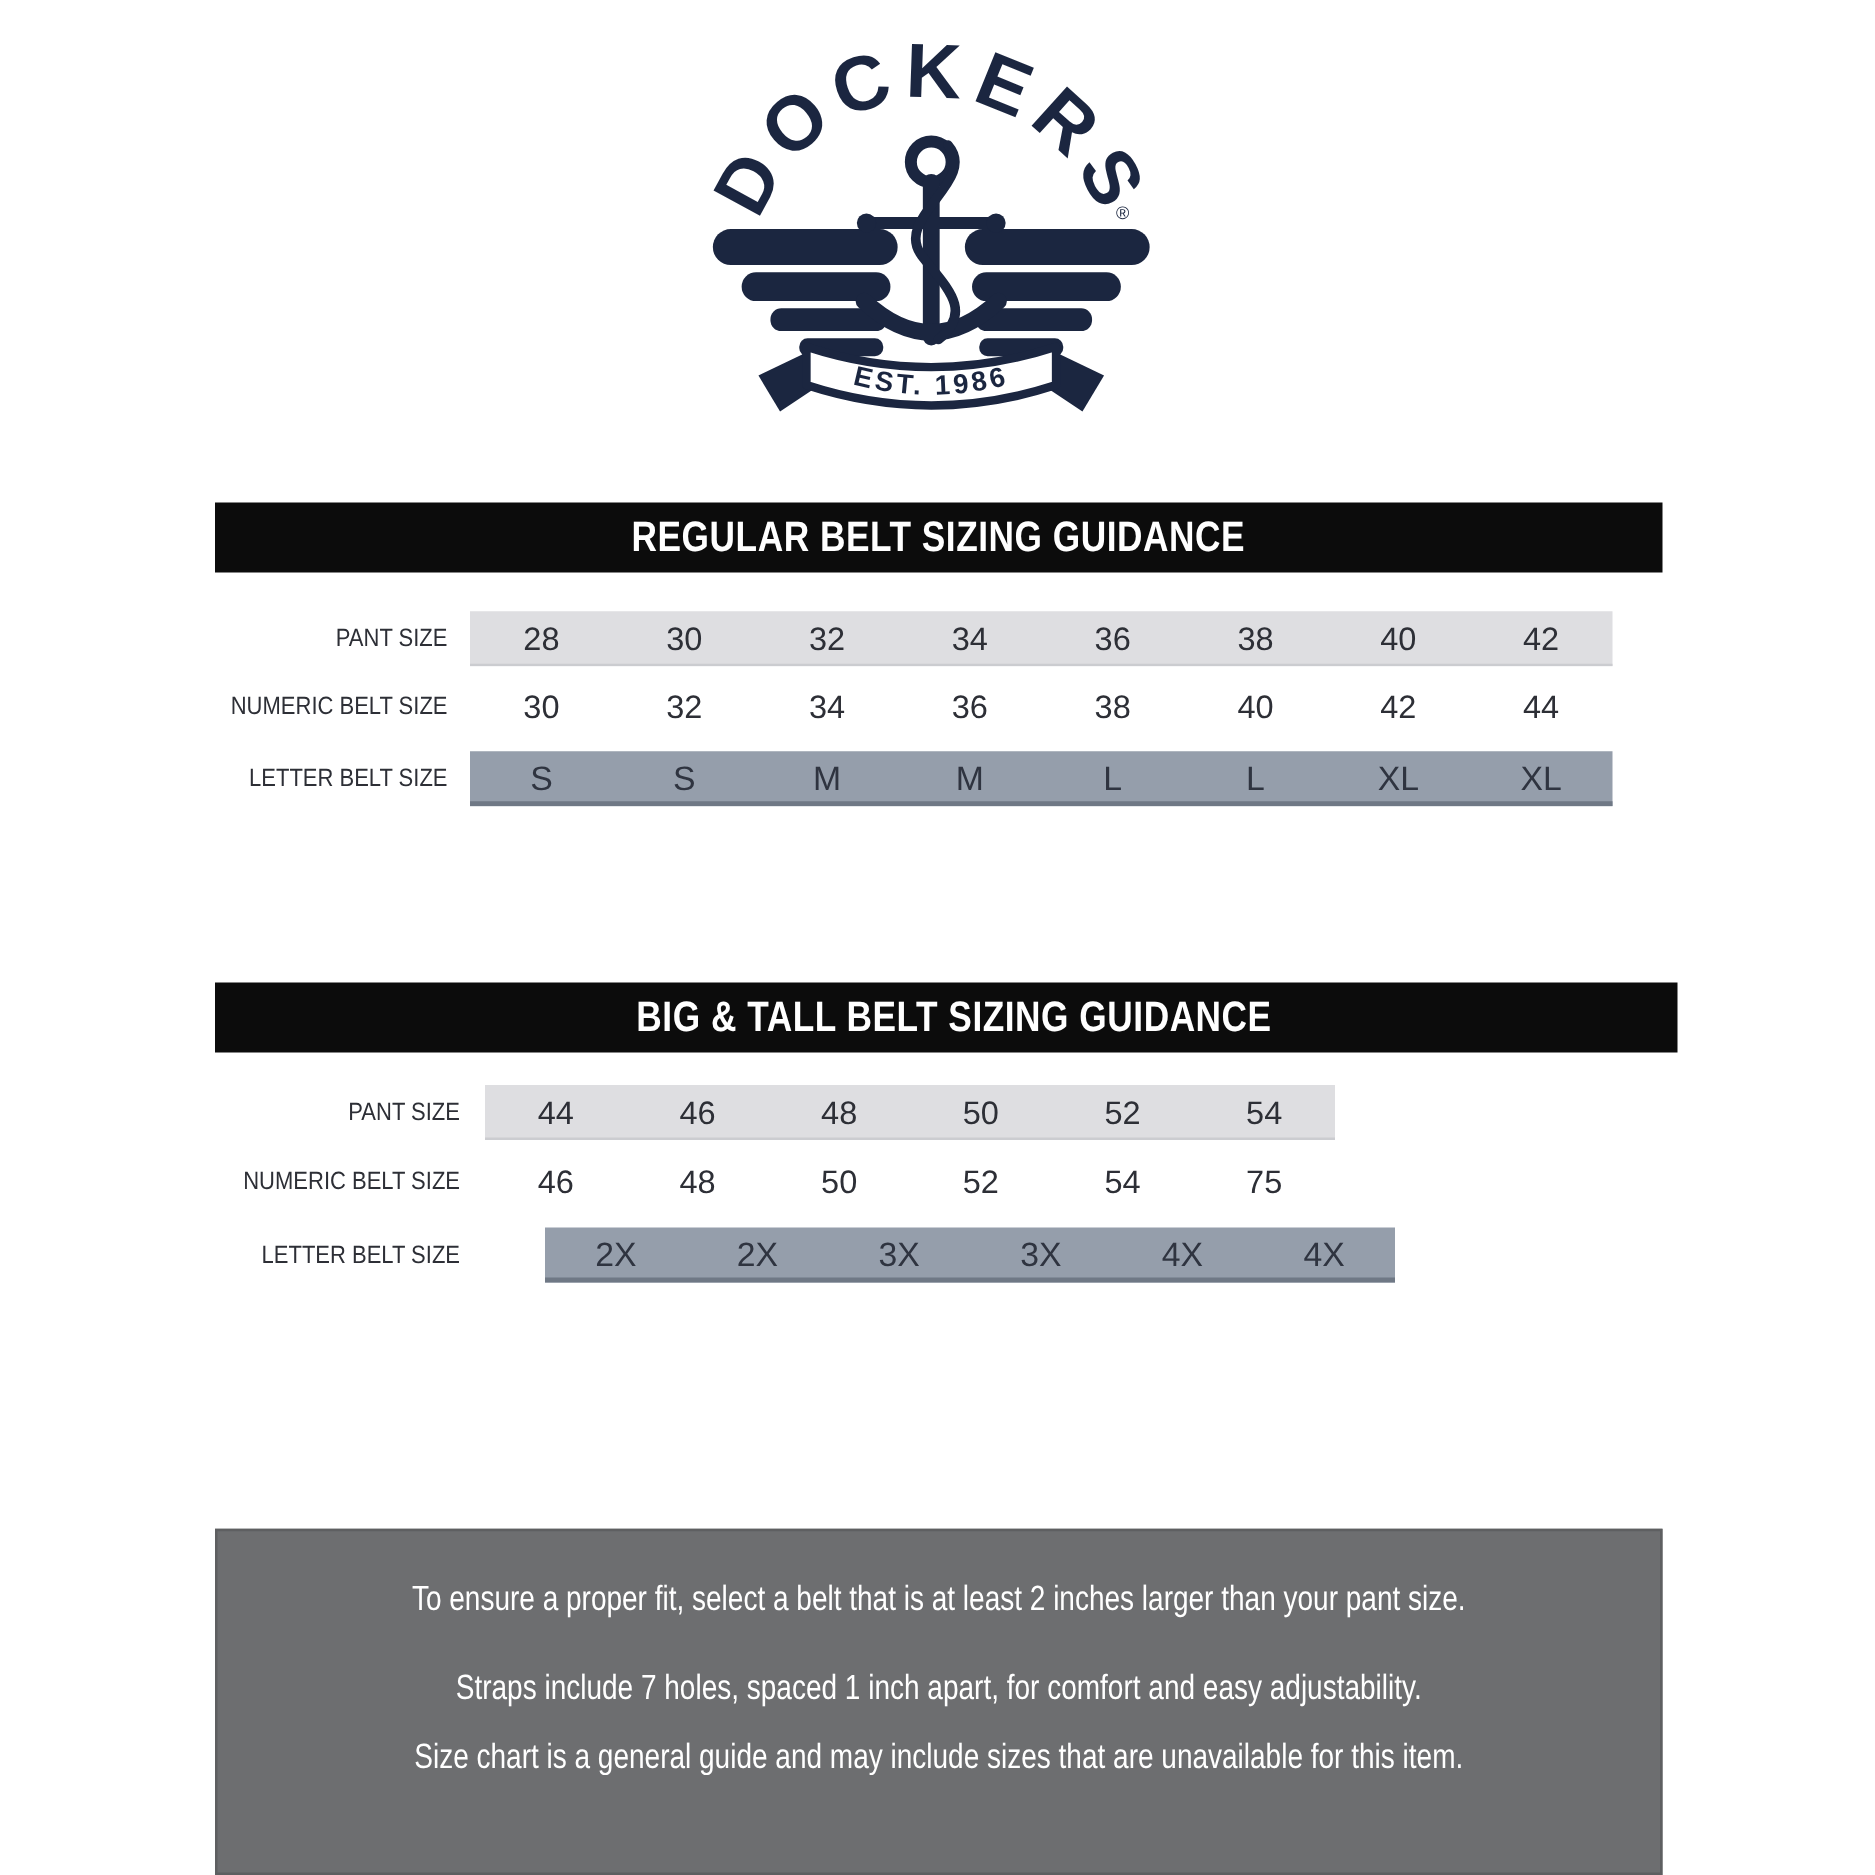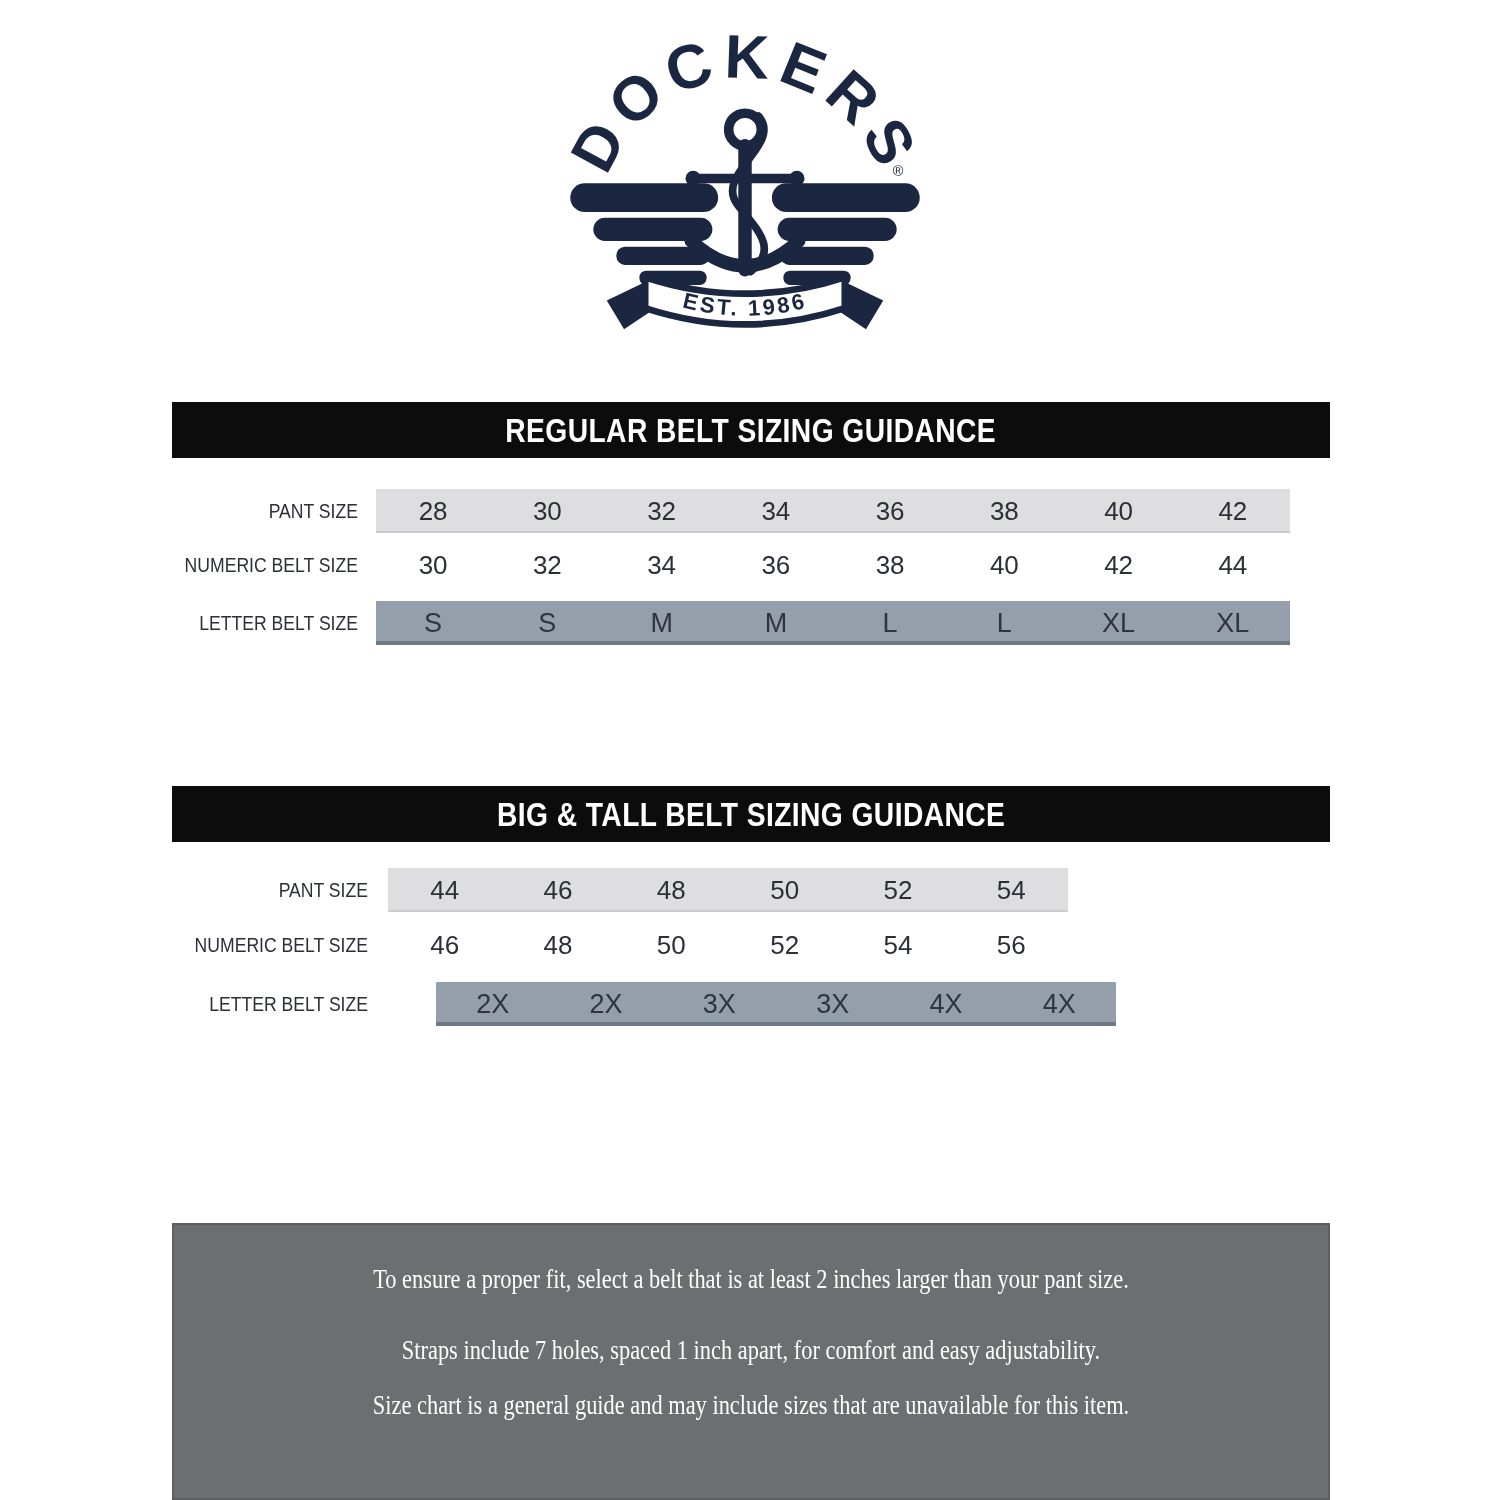--- a/index.html
+++ b/index.html
@@ -17,21 +17,21 @@
   
   .title-bar{
     position:absolute;left:172px;width:1158px;height:56px;
     display:flex;align-items:center;justify-content:center;
   }
   .title-bar .t{
     font-size:34px;font-weight:bold;letter-spacing:0.5px;
     transform:scaleX(0.83);transform-origin:center;white-space:nowrap;
   }
   #bar-regular{top:402px;}
-  #bar-bigtall{top:786px;}
+  #bar-bigtall{top:786px;padding-left:12px;}
 
   
   .band{position:absolute;display:flex;align-items:center;}
   .cell{
     flex:1;display:flex;align-items:center;justify-content:center;
     font-size:26px;white-space:nowrap;
   }
   .shade-light{box-shadow:inset 0 -2px 0 #cbccd0;}
   .shade-slate{box-shadow:inset 0 -4px 0 #6f7885;}
   .shade-slate .cell{font-size:27px;}
@@ -170,32 +170,32 @@
     <div class="cell">54</div>
   </div>
 
   <div class="row-label big" style="top:925px;height:40px;color:#2d2f36;">NUMERIC BELT SIZE</div>
   <div class="band b-band" id="b-num" style="color:#2d2f36;">
     <div class="cell">46</div>
     <div class="cell">48</div>
     <div class="cell">50</div>
     <div class="cell">52</div>
     <div class="cell">54</div>
-    <div class="cell">56</div>
+    <div class="cell">75</div>
   </div>
 
   <div class="row-label big" style="top:982px;height:44px;color:#2d2f36;">LETTER BELT SIZE</div>
   <div class="band b-band shade-slate" id="b-letter" style="background:#959eab;color:#2f3440;margin-left:48px;">
     <div class="cell">2X</div>
     <div class="cell">2X</div>
     <div class="cell">3X</div>
     <div class="cell">3X</div>
     <div class="cell">4X</div>
     <div class="cell">4X</div>
   </div>
 
-  <div class="footer" style="background:#6d6e70;font-family:Liberation Serif, serif;">
+  <div class="footer" style="background:#6d6e70;">
     <p class="fline" id="fline-0" style="color:#ffffff;">To ensure a proper fit, select a belt that is at least 2 inches larger than your pant size.</p>
     <p class="fline" id="fline-1" style="color:#ffffff;">Straps include 7 holes, spaced 1 inch apart, for comfort and easy adjustability.</p>
     <p class="fline" id="fline-2" style="color:#ffffff;">Size chart is a general guide and may include sizes that are unavailable for this item.</p>
   </div>
 
 </div>
 
 </body></html>

